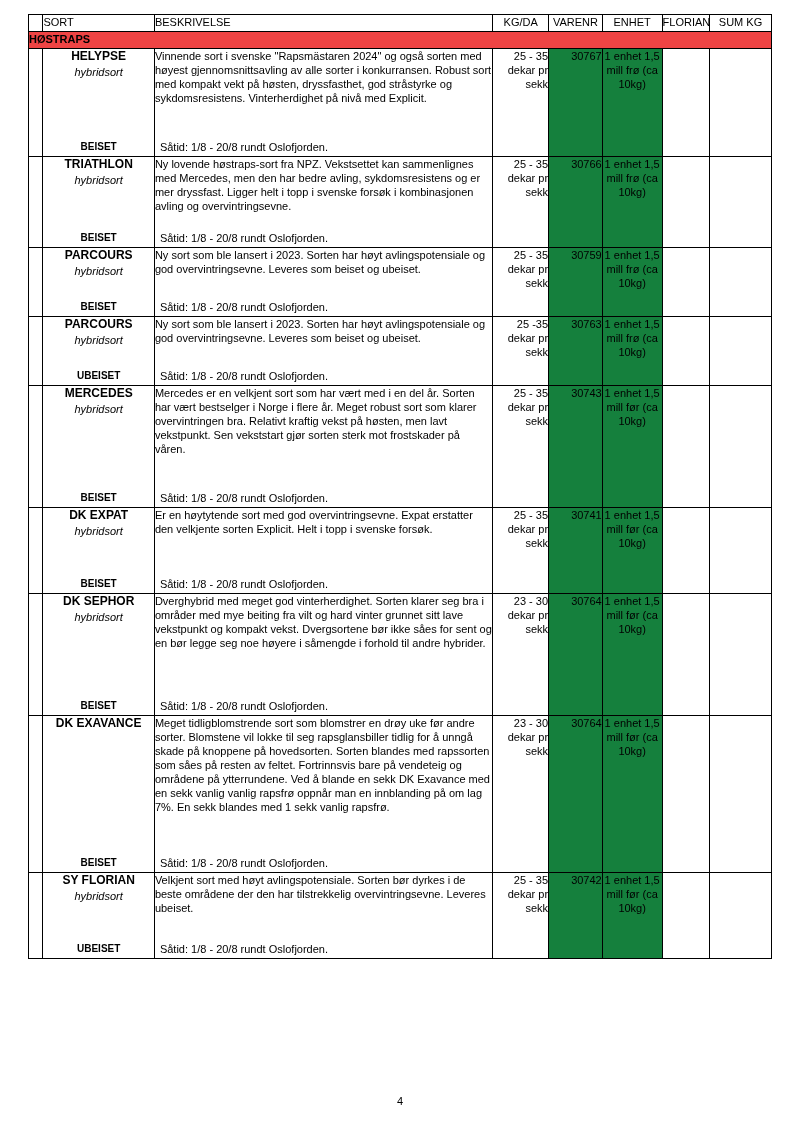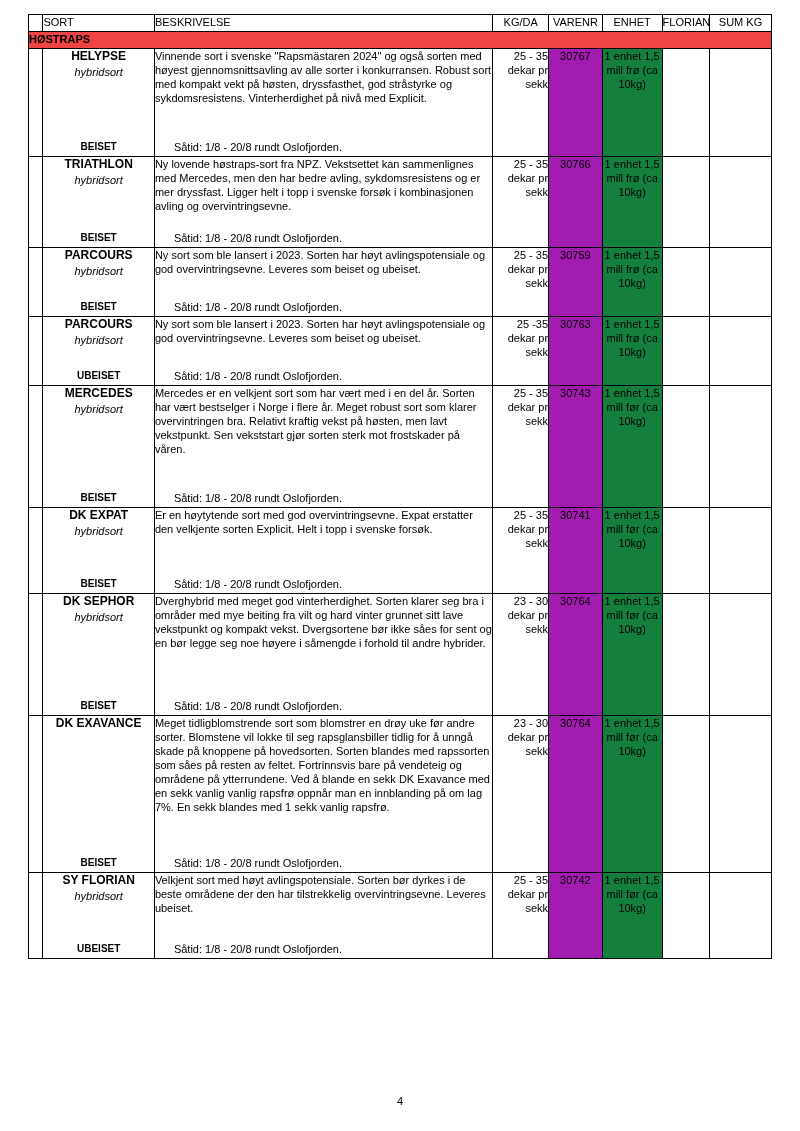--- a/index.html
+++ b/index.html
@@ -98,36 +98,36 @@
     padding: 4px 5px 3px 5px;
   }
   .desc-body {
     display: block;
     margin-bottom: 1px;
   }
   .desc-sow {
     display: block;
     position: absolute;
     bottom: 2px;
-    left: 19px;
+    left: 5px;
     text-align: right;
   }
 
   .mid-cell {
     text-align: right;
     vertical-align: middle;
     padding: 2px;
     font-size: 11px;
     line-height: 1.3;
     margin-top: 14px;
   }
   .varenr-cell {
-    text-align: center;
-    vertical-align: middle;
-    background: #a21caf;
+    text-align: right;
+    vertical-align: middle;
+    background: #15803d;
     font-size: 11.5px;
   }
   .enhet-cell {
     text-align: center;
     vertical-align: middle;
     background: #15803d;
     font-size: 11px;
     line-height: 1.3;
   }
   .blank-cell { background: #ffffff; }

